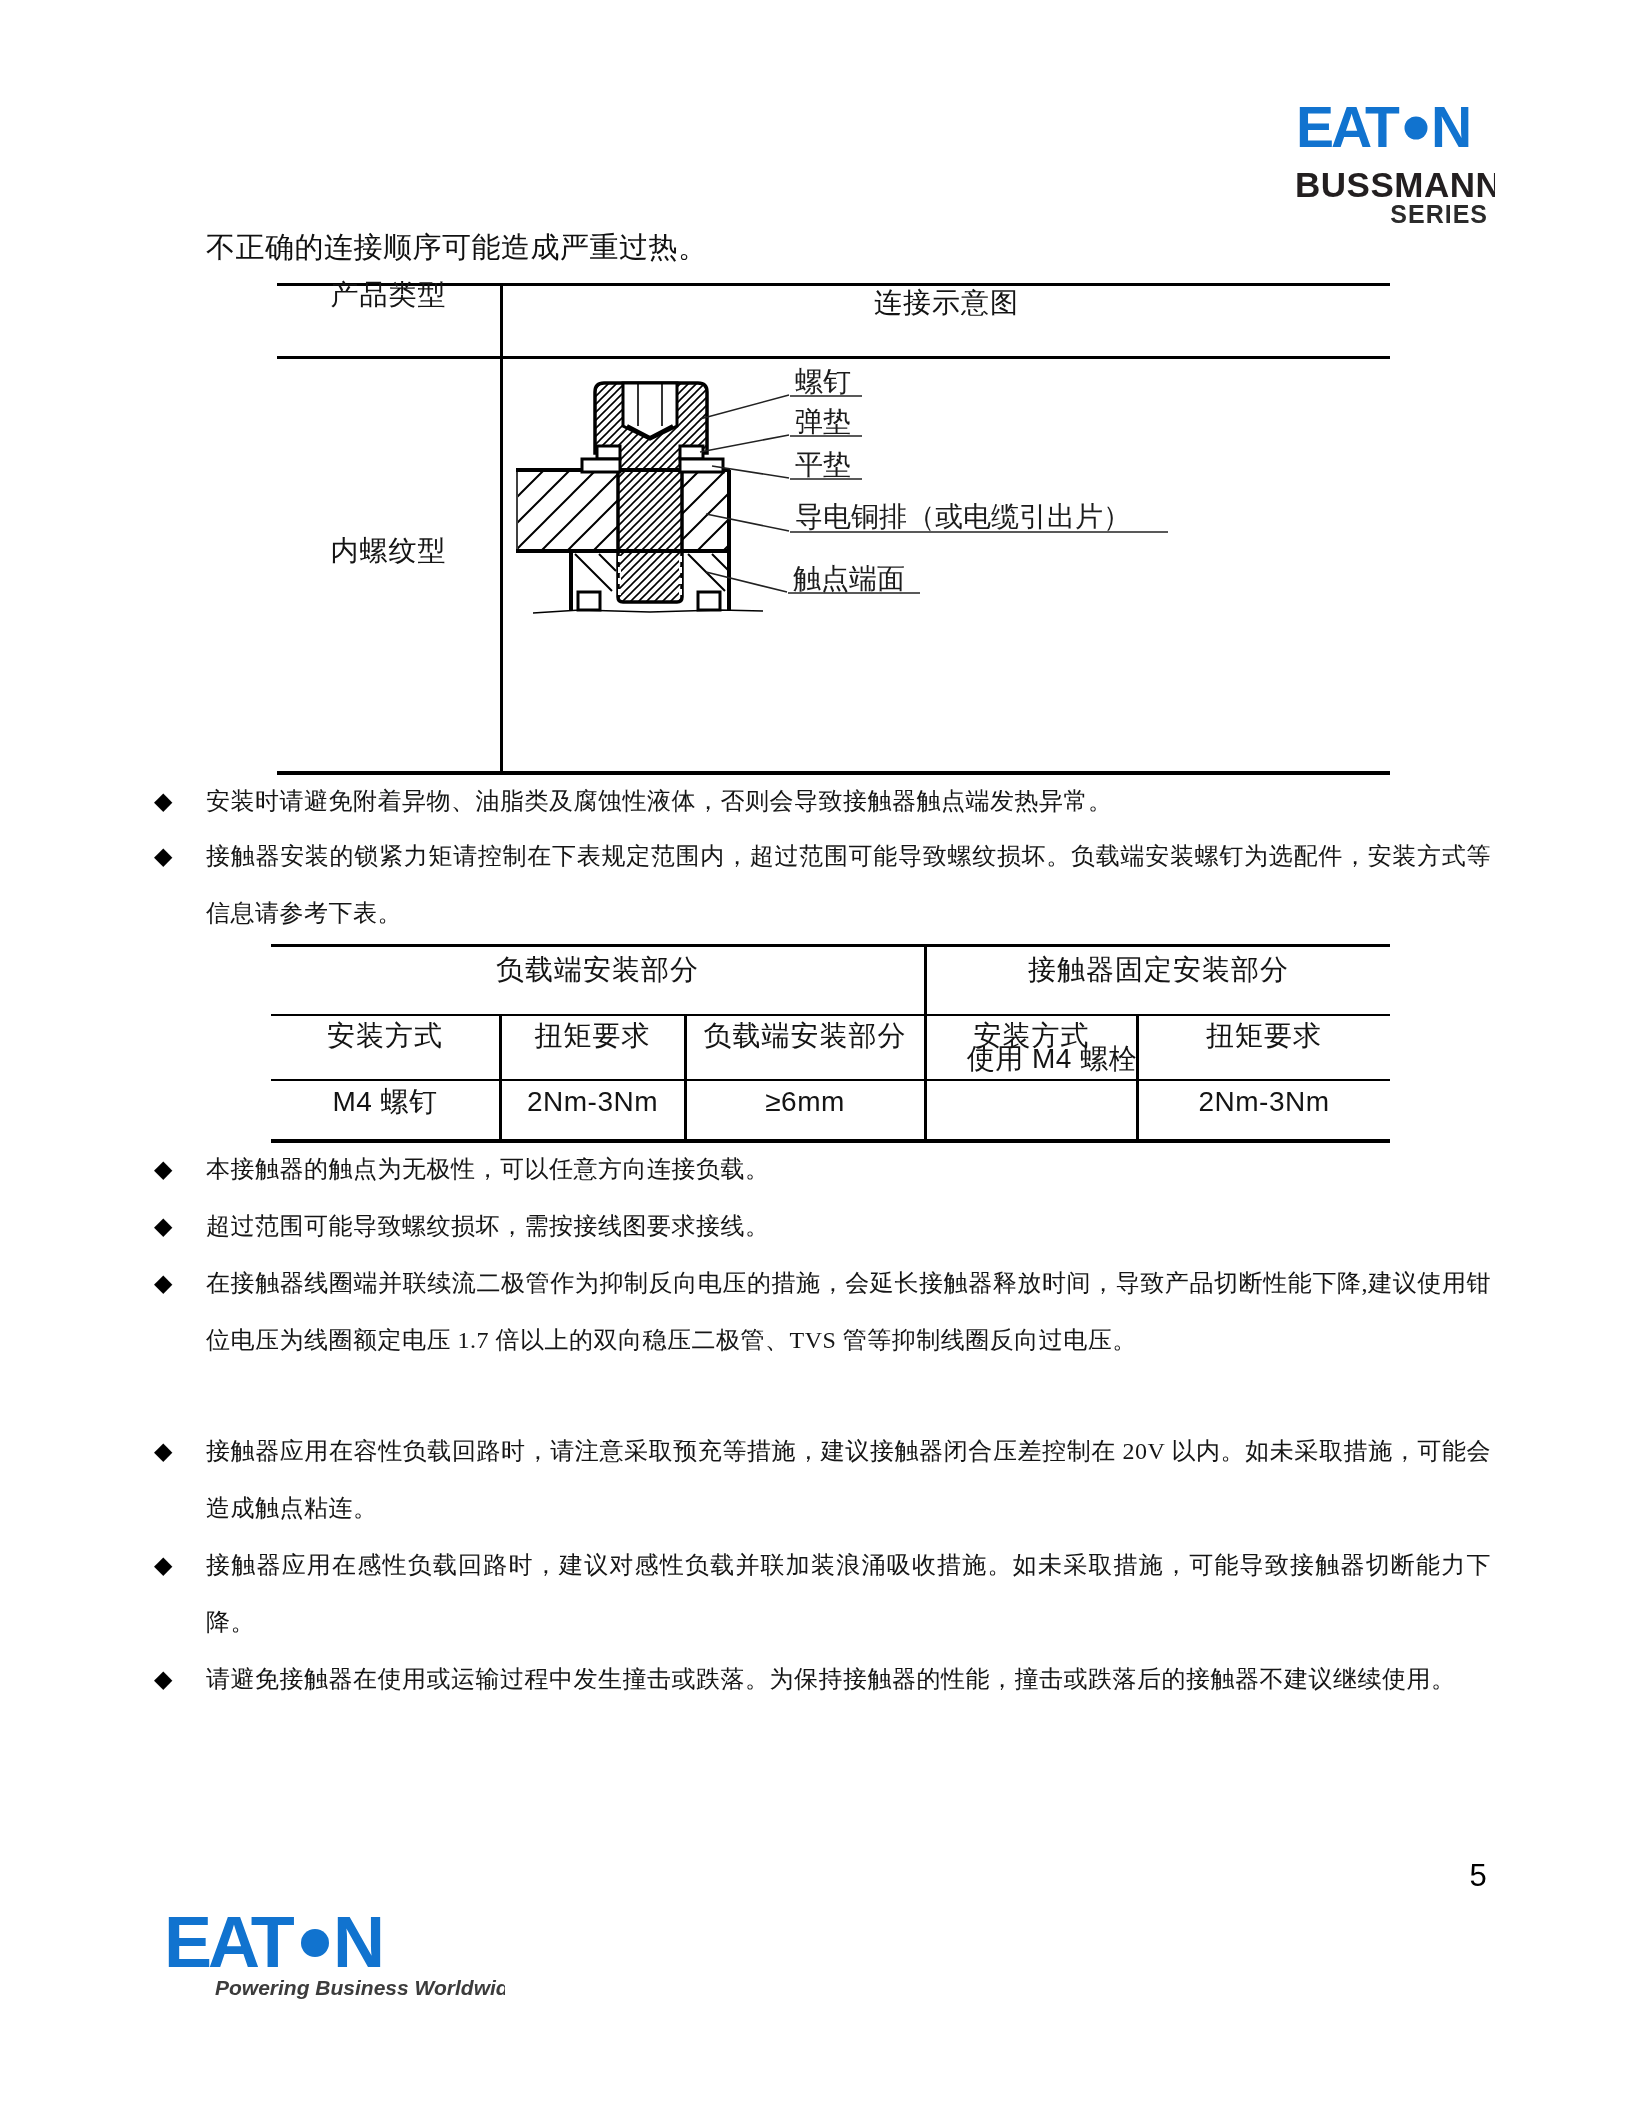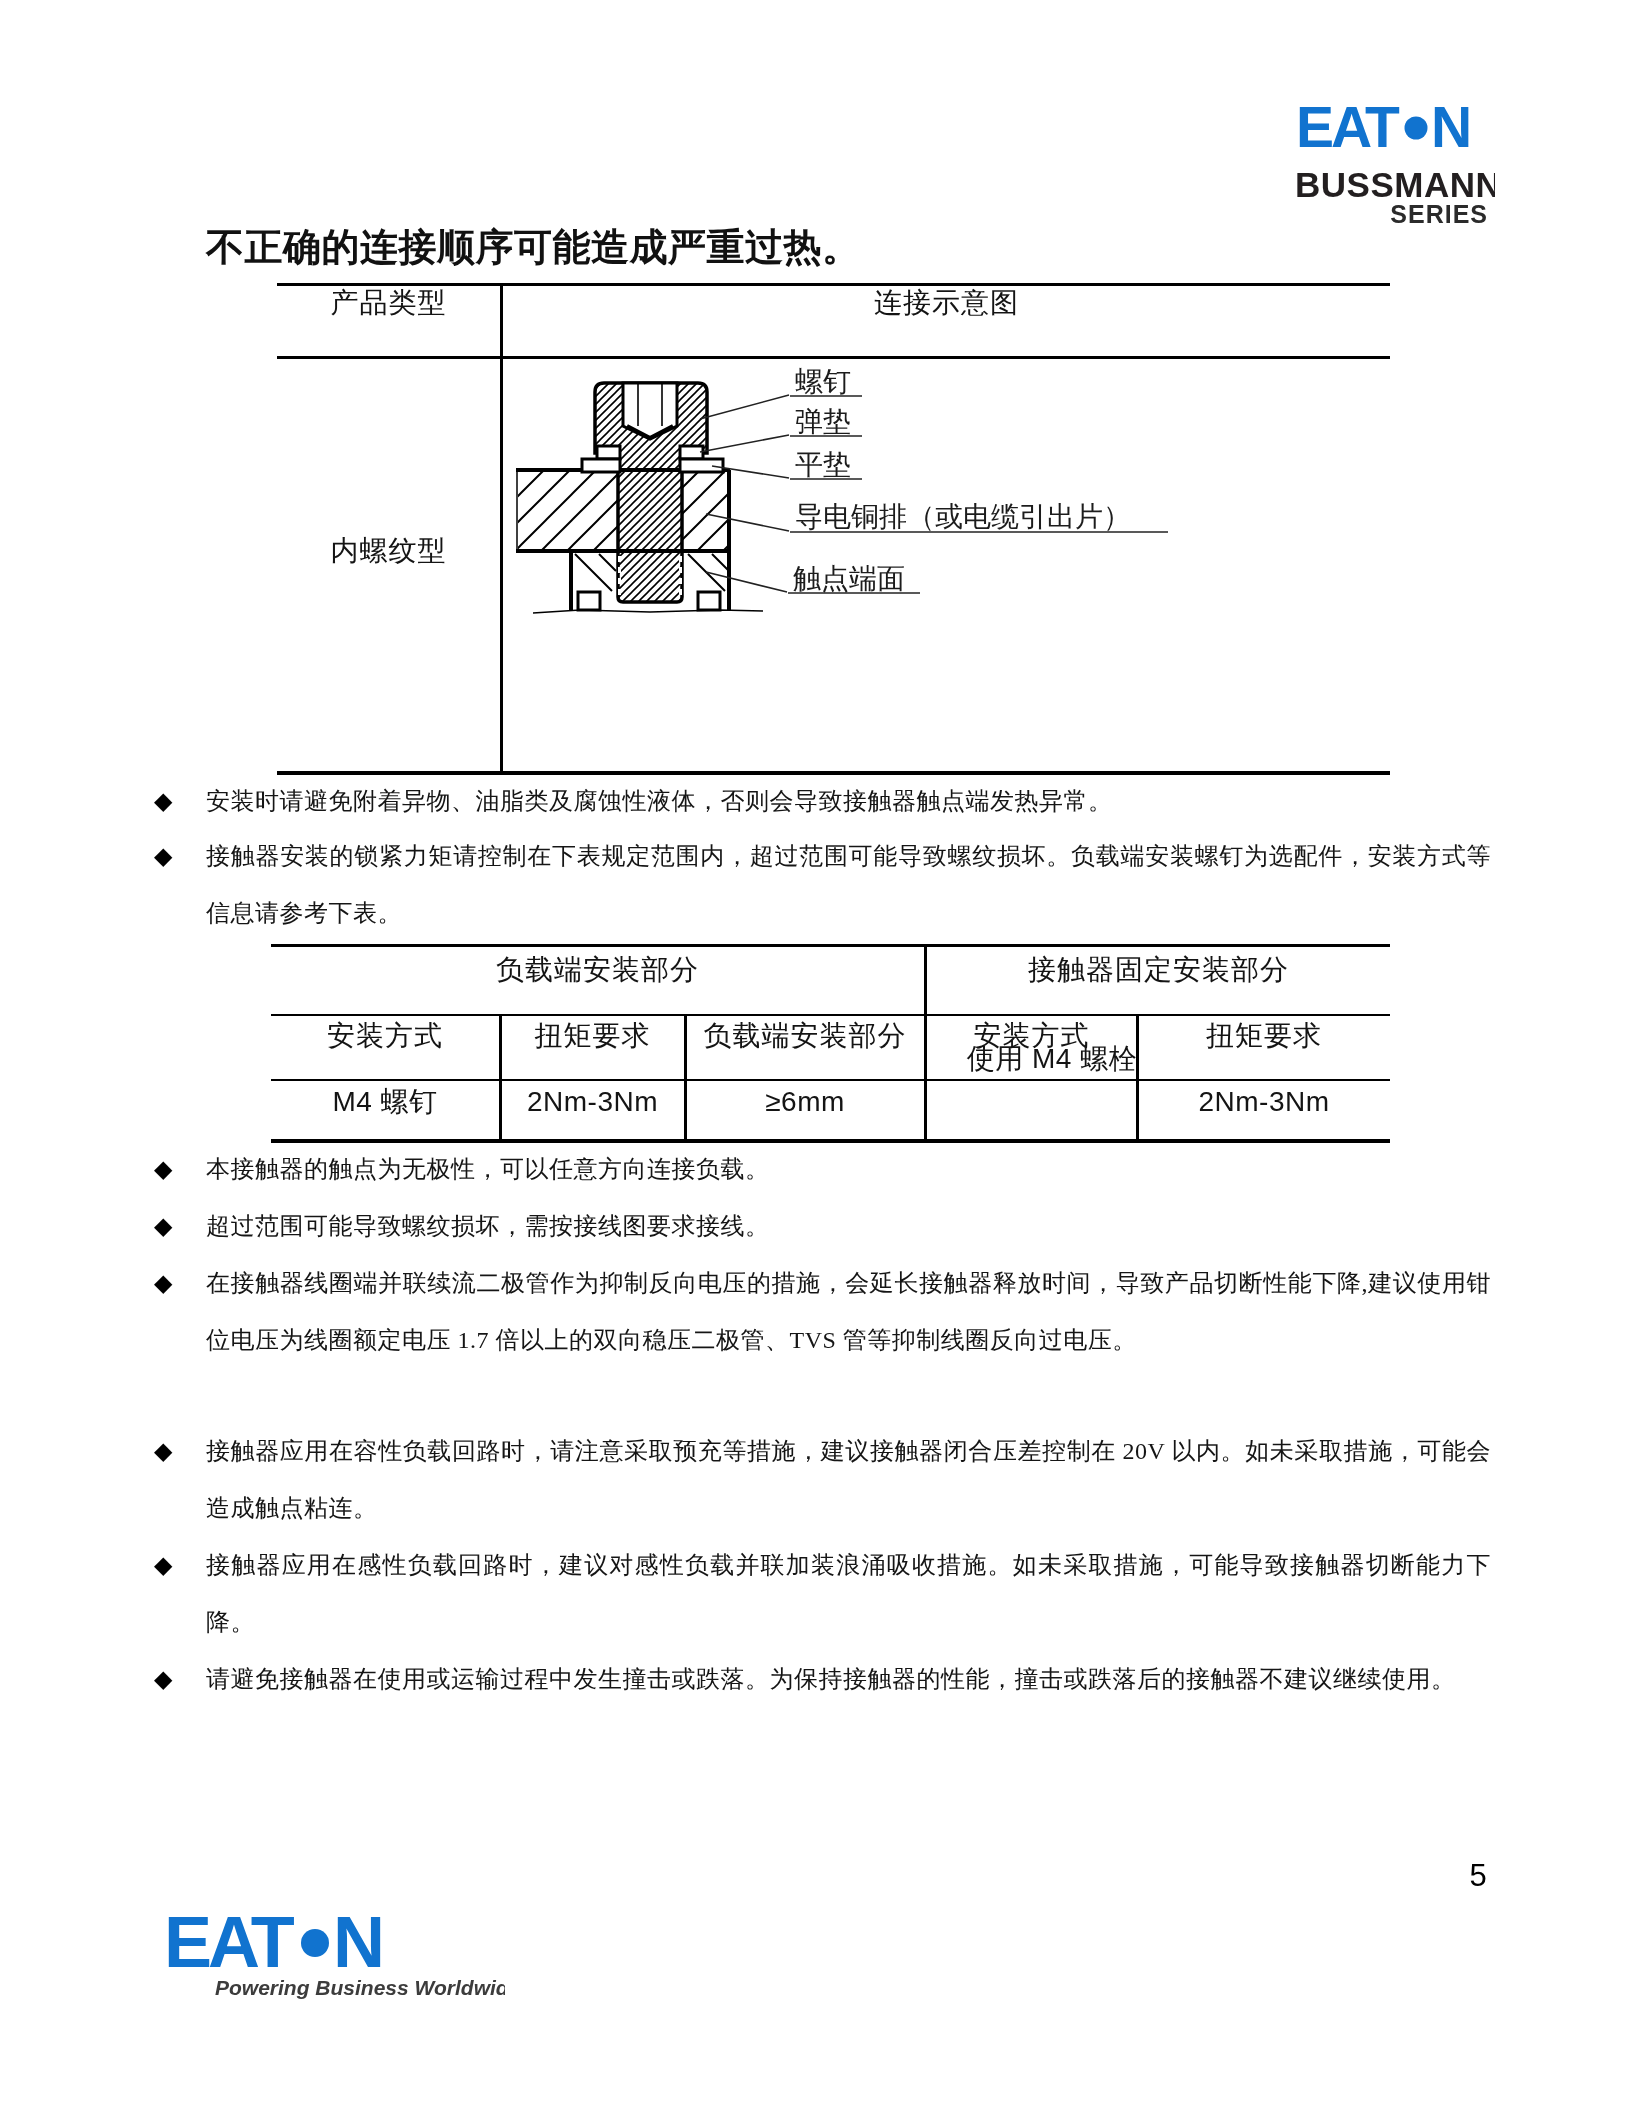--- a/index.html
+++ b/index.html
@@ -3,21 +3,21 @@
 <meta charset="utf-8">
 <style>
   html,body{margin:0;padding:0;}
   body{
     width:1632px;height:2112px;background:#ffffff;position:relative;
     font-family:"Liberation Serif","DejaVu Serif",serif;color:#111;
     overflow:hidden;
   }
   .abs{position:absolute;}
   .hline,.vline{position:absolute;background:#000;}
-  .cjk{font-size:38px;line-height:38px;letter-spacing:.5px;font-weight:bold;}
+  .cjk{font-size:29px;line-height:38px;letter-spacing:.5px;}
   .bullet{position:absolute;left:152px;width:1339px;}
   .bullet .marker{
     position:absolute;left:2px;top:0;font-size:24px;line-height:57px;
     font-family:"DejaVu Sans",sans-serif;color:#000;
   }
   .bullet .btext{
     margin-left:54px;font-size:24px;line-height:57px;
     text-align:justify;letter-spacing:.5px;color:#151515;
   }
   .cell{position:absolute;text-align:center;font-size:28px;line-height:34px;color:#141414;letter-spacing:1px;}
@@ -43,21 +43,21 @@
 </svg>
 
 <div class="abs cjk" style="left:206px;top:228px">不正确的连接顺序可能造成严重过热。</div>
 
 <div>
   <div class="hline" style="left:277px;top:283px;width:1113px;height:3px"></div>
   <div class="hline" style="left:277px;top:356px;width:1113px;height:3px"></div>
   <div class="hline" style="left:277px;top:771px;width:1113px;height:4px"></div>
   <div class="vline" style="left:500px;top:283px;width:3px;height:492px"></div>
 
-  <div class="cell" style="left:277px;top:286px;width:223px">产品类型</div>
+  <div class="cell" style="left:277px;top:278px;width:223px">产品类型</div>
   <div class="cell" style="left:503px;top:286px;width:887px">连接示意图</div>
   <div class="cell" style="left:277px;top:534px;width:223px">内螺纹型</div>
 
   <svg class="abs" style="left:380px;top:362px" width="810" height="262" viewBox="380 362 810 262">
     <defs>
       <pattern id="hDense" width="8" height="8" patternUnits="userSpaceOnUse">
         <path d="M0,8 L8,0 M-2,2 L2,-2 M6,10 L10,6" stroke="#000" stroke-width="1.6" fill="none"></path>
       </pattern>
       <pattern id="hWide" width="26" height="26" patternUnits="userSpaceOnUse">
         <path d="M0,26 L26,0 M-6,6 L6,-6 M20,32 L32,20" stroke="#000" stroke-width="2" fill="none"></path>

